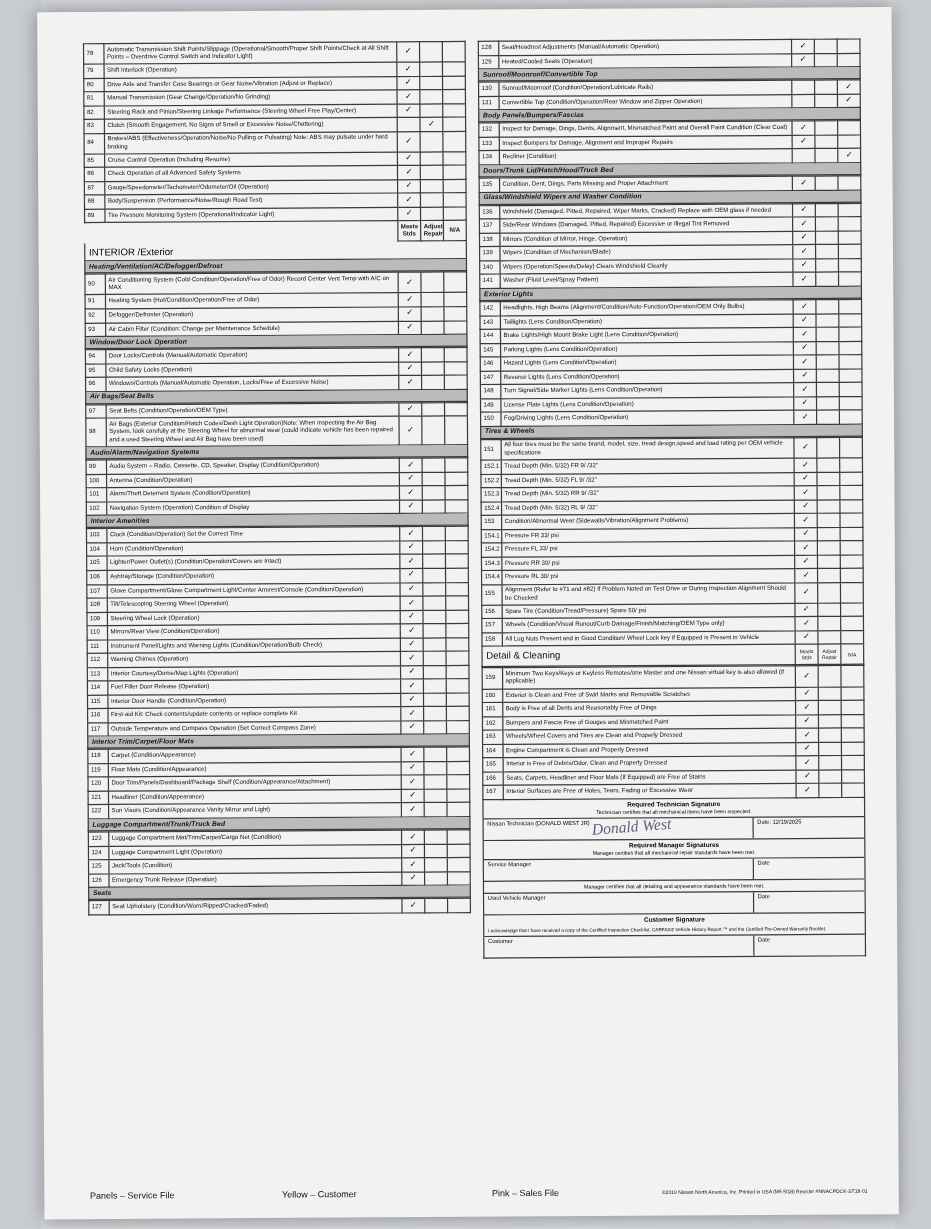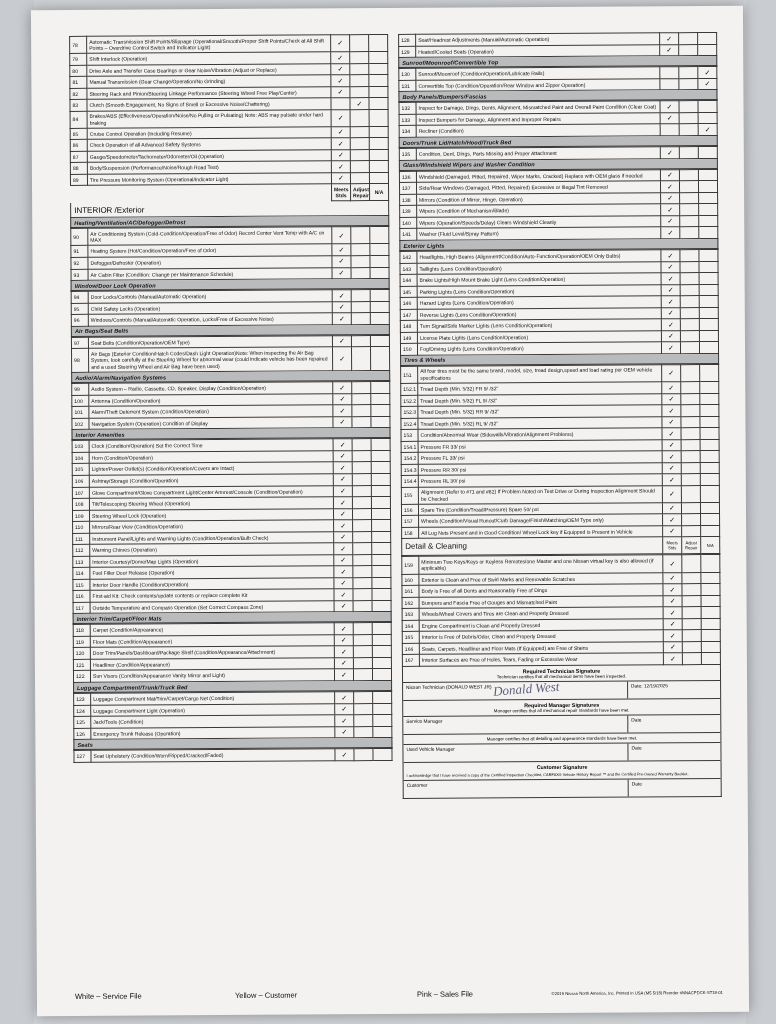--- a/index.html
+++ b/index.html
@@ -73,21 +73,21 @@
 
   .footer {
     position:absolute;
     left: 38px; top: 982px;
     width: 648px;
     display:flex; align-items:center;
     font-size: 7.5px; color:#111;
   }
   .footer .f1 { width: 160px; }
   .footer .f2 { width: 175px; }
-  .footer .f3 { flex:1;text-align:right; }
+  .footer .f3 { flex:1; }
   .copyright { font-size: 4.2px; text-align:right; width: 250px; }
   .edge-l { position:absolute; left:0; top:0; width:34px; height:1024px; background:#c8cbd0;}
   .edge-r { position:absolute; right:0; top:0; width:30px; height:1024px; background:#c9ccd1;}
 </style>
 </head>
 <body>
 
 <div class="edge-l"></div>
 <div class="edge-r"></div>
 
@@ -1044,18 +1044,18 @@
             <div class="sigcell date">
               <span>Date</span>
             </div>
           </div>
         </div>
       </div>
     </div>
   </div>
 
   <div class="footer">
-    <div class="f1">White – Service File</div>
+    <div class="f1">Panels – Service File</div>
     <div class="f2">Yellow – Customer</div>
     <div class="f3">Pink – Sales File</div>
     <div class="copyright">©2019 Nissan North America, Inc. Printed in USA  (M5 5/18)  Reorder #NNACPDCK-ST18-01</div>
   </div>
 </div>
 
 </body></html>

